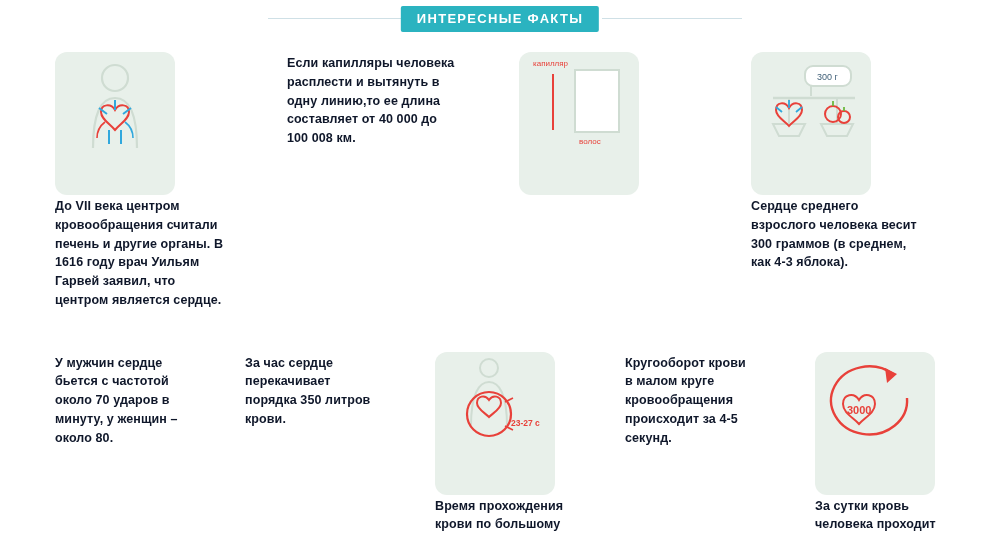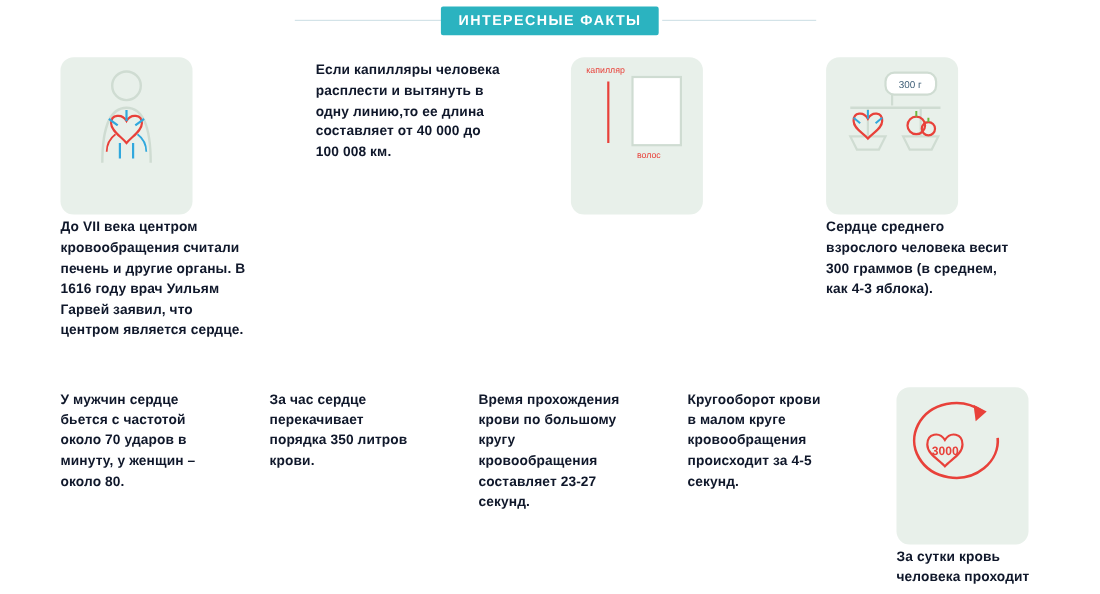--- a/index.html
+++ b/index.html
@@ -154,20 +154,30 @@
 
     <div class="cell">
       <div class="caption">У мужчин сердце бьется с частотой около 70 ударов в минуту, у женщин – около 80.</div>
     </div>
 
     <div class="cell">
       <div class="caption">За час сердце перекачивает порядка 350 литров крови.</div>
     </div>
 
     <div class="cell">
+      <div class="tile">
+        <svg width="120" height="110" viewBox="0 0 120 110">
+          <circle cx="54" cy="16" r="9" fill="none" stroke="#cfdcd2" stroke-width="2"></circle>
+          <path d="M36 74 C36 42 44 30 54 30 C64 30 72 42 72 74" fill="none" stroke="#cfdcd2" stroke-width="2"></path>
+          <circle cx="54" cy="62" r="22" fill="none" stroke="#e8413a" stroke-width="2.2"></circle>
+          <path d="M54 48 c-4-6-12-4-12 3 c0 6 8 10 12 14 c4-4 12-8 12-14 c0-7-8-9-12-3z" fill="none" stroke="#e8413a" stroke-width="2"></path>
+          <path d="M70 50 l8 -4 M70 74 l8 4" stroke="#e8413a" stroke-width="1.6" fill="none"></path>
+          <text x="76" y="74" fill="#e8413a" font-size="8.5" font-weight="bold" font-family="Liberation Sans, sans-serif">23-27 с</text>
+        </svg>
+      </div>
       <div class="caption">Время прохождения крови по большому кругу кровообращения составляет 23-27 секунд.</div>
     </div>
 
     <div class="cell">
       <div class="caption">Кругооборот крови в малом круге кровообращения происходит за 4-5 секунд.</div>
     </div>
 
     <div class="cell">
       <div class="tile">
         <svg width="120" height="110" viewBox="0 0 120 110">

